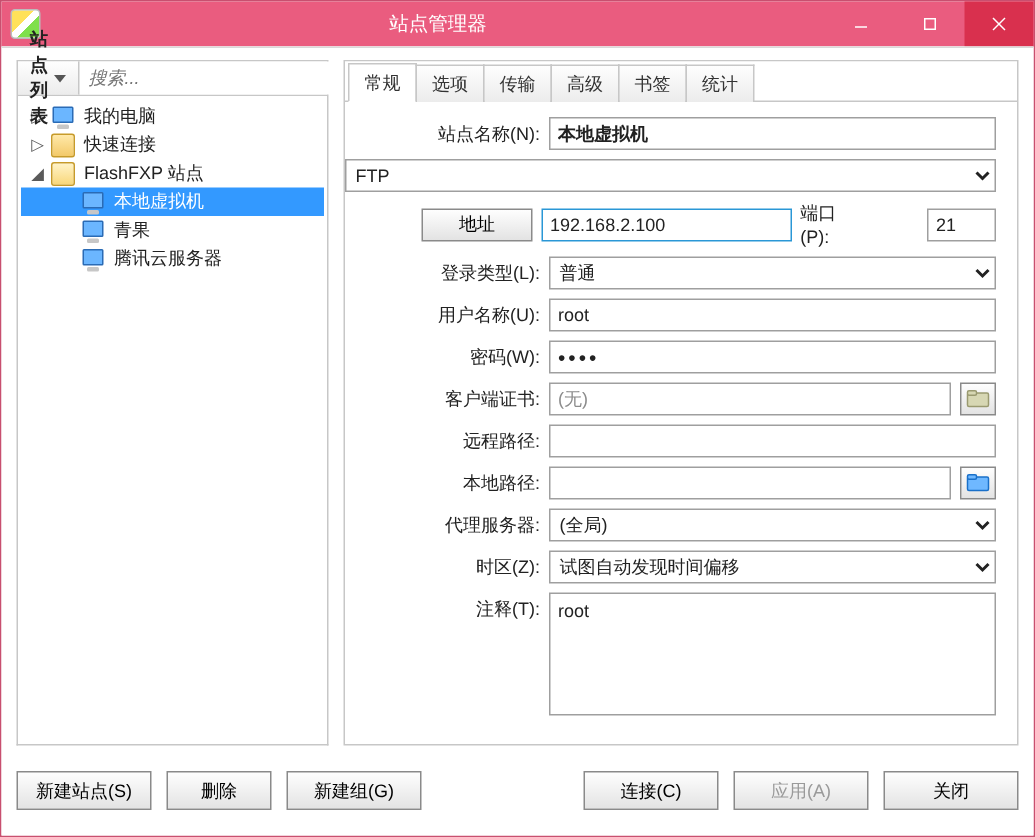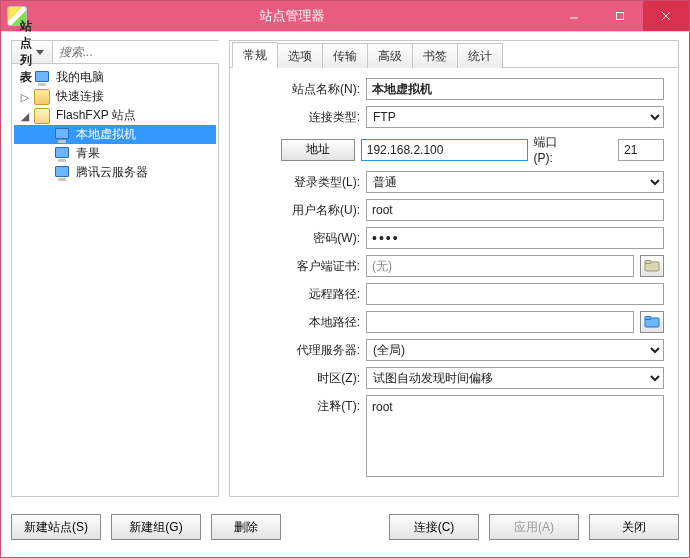--- a/index.html
+++ b/index.html
@@ -212,21 +212,20 @@
           <div class="tab">书签</div>
           <div class="tab">统计</div>
         </div>
 
         <div class="form">
           <div class="row">
             <div class="lab">站点名称(N):</div>
             <input class="txt" style="flex: 1 1 0%; font-weight: 700;" value="本地虚拟机">
           </div>
           <div class="row">
-            <div class="lab">连接类型:</div>
             <select class="txt" style="flex:1;">
               <option>FTP</option>
             </select>
           </div>
           <div class="row">
             <div class="lab" style="padding-right:0;">
               <button class="btn" style="width:74px;">地址</button>
             </div>
             <div style="width:6px;"></div>
             <input class="txt hl" style="flex: 1 1 0%;" value="192.168.2.100">
@@ -290,21 +289,21 @@
           <div class="row" style="align-items:flex-start;">
             <div class="lab" style="padding-top:3px;">注释(T):</div>
             <textarea class="txt" style="flex: 1 1 0%;">root</textarea>
           </div>
         </div>
       </div>
     </div>
 
     <div class="footer">
       <button class="fbtn">新建站点(S)</button>
+      <button class="fbtn" style="min-width:70px;">删除</button>
       <button class="fbtn">新建组(G)</button>
-      <button class="fbtn" style="min-width:70px;">删除</button>
       <div class="spacer"></div>
       <button class="fbtn">连接(C)</button>
       <button class="fbtn dis">应用(A)</button>
       <button class="fbtn">关闭</button>
     </div>
   </div>
 </div>
 
 </body></html>

